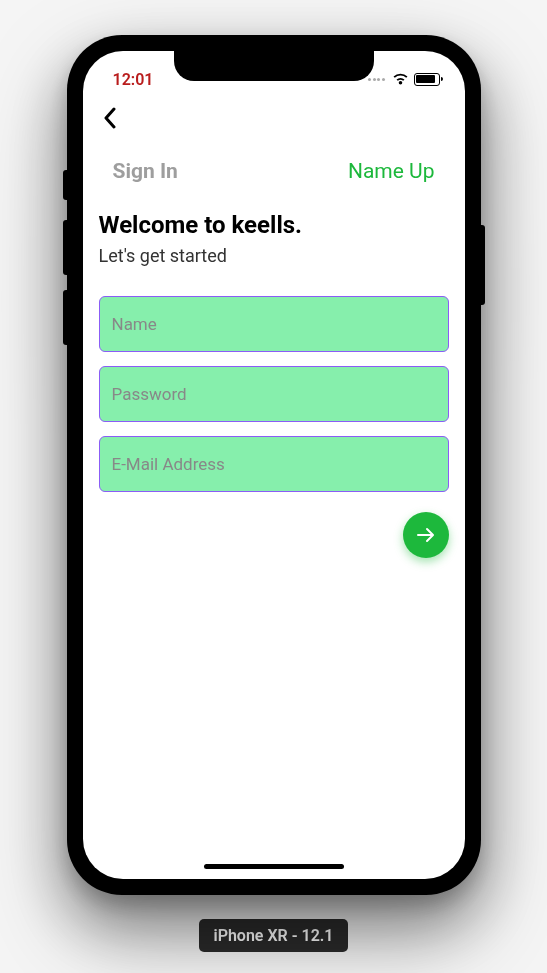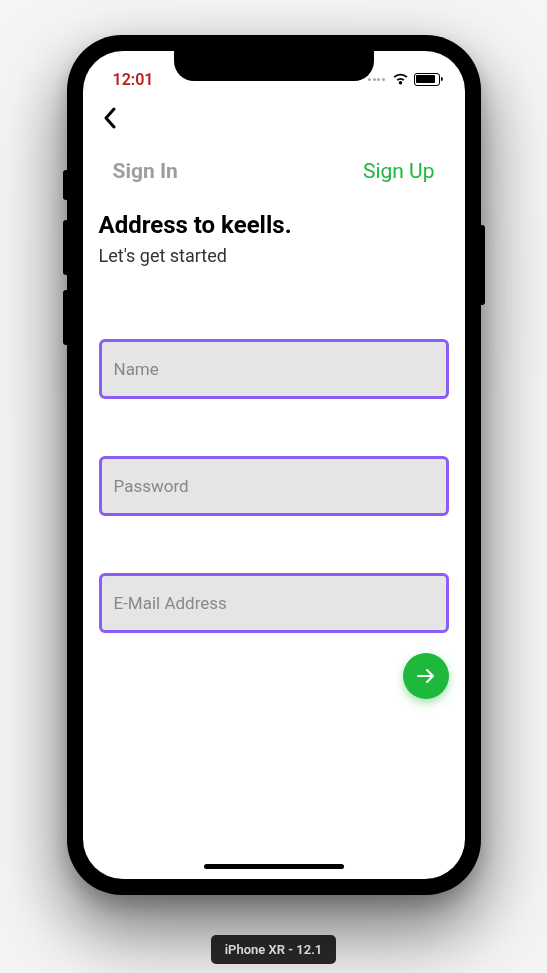--- a/index.html
+++ b/index.html
@@ -188,27 +188,26 @@
     }
     .form {
       margin-top: 26px;
       display: flex;
       flex-direction: column;
       gap: 14px;
     }
     .input-field {
       width: 100%;
       padding: 17px 12px;
-      border: 3px solid #8b5cf6;
+      border: 1px solid #8b5cf6;
       border-radius: 6px;
       font-size: 17px;
       color: #333;
       outline: none;
-      background: #e5e5e5;
-      margin-top: 43px;
+      background: #86efac;
     }
     .input-field::placeholder {
       color: #888;
     }
     .submit-row {
       display: flex;
       justify-content: flex-end;
       margin-top: 20px;
     }
     .submit-button {
@@ -230,26 +229,26 @@
       position: absolute;
       bottom: 10px;
       left: 50%;
       transform: translateX(-50%);
       width: 140px;
       height: 5px;
       background: #000;
       border-radius: 3px;
     }
     .device-label {
-      margin-top: 40px;
+      margin-top: 24px;
       background: #2b2b2b;
       color: #fff;
       padding: 7px 14px;
       border-radius: 5px;
-      font-size: 13px;
+      font-size: 16px;
       font-weight: 600;
     }
     .outer-shadow {
       filter: drop-shadow(0 30px 40px rgba(0,0,0,0.25));
     }
   </style>
 </head>
 <body>
 
 <div class="outer-shadow">
@@ -285,25 +284,25 @@
     <div class="content">
       <div class="back-button">
         <svg width="14" height="22" viewBox="0 0 14 22">
           <path d="M11 2 L3 11 L11 20" stroke="#000" stroke-width="3" fill="none" stroke-linecap="round" stroke-linejoin="round"></path>
         </svg>
       </div>
       
       <div class="card">
         <div class="tabs">
           <div class="tab tab-inactive">Sign In</div>
-          <div class="tab tab-active">Sign Up</div>
+          <div class="tab tab-active">Name Up</div>
         </div>
 
         <div class="heading">
-          <h1>Address to keells.</h1>
+          <h1>Welcome to keells.</h1>
           <p>Let's get started</p>
         </div>
 
         <div class="form">
           <input type="text" class="input-field" placeholder="Name" style="">
           <input type="password" class="input-field" placeholder="Password" style="">
           <input type="email" class="input-field" placeholder="E-Mail Address" style="">
         </div>
 
         <div class="submit-row">

